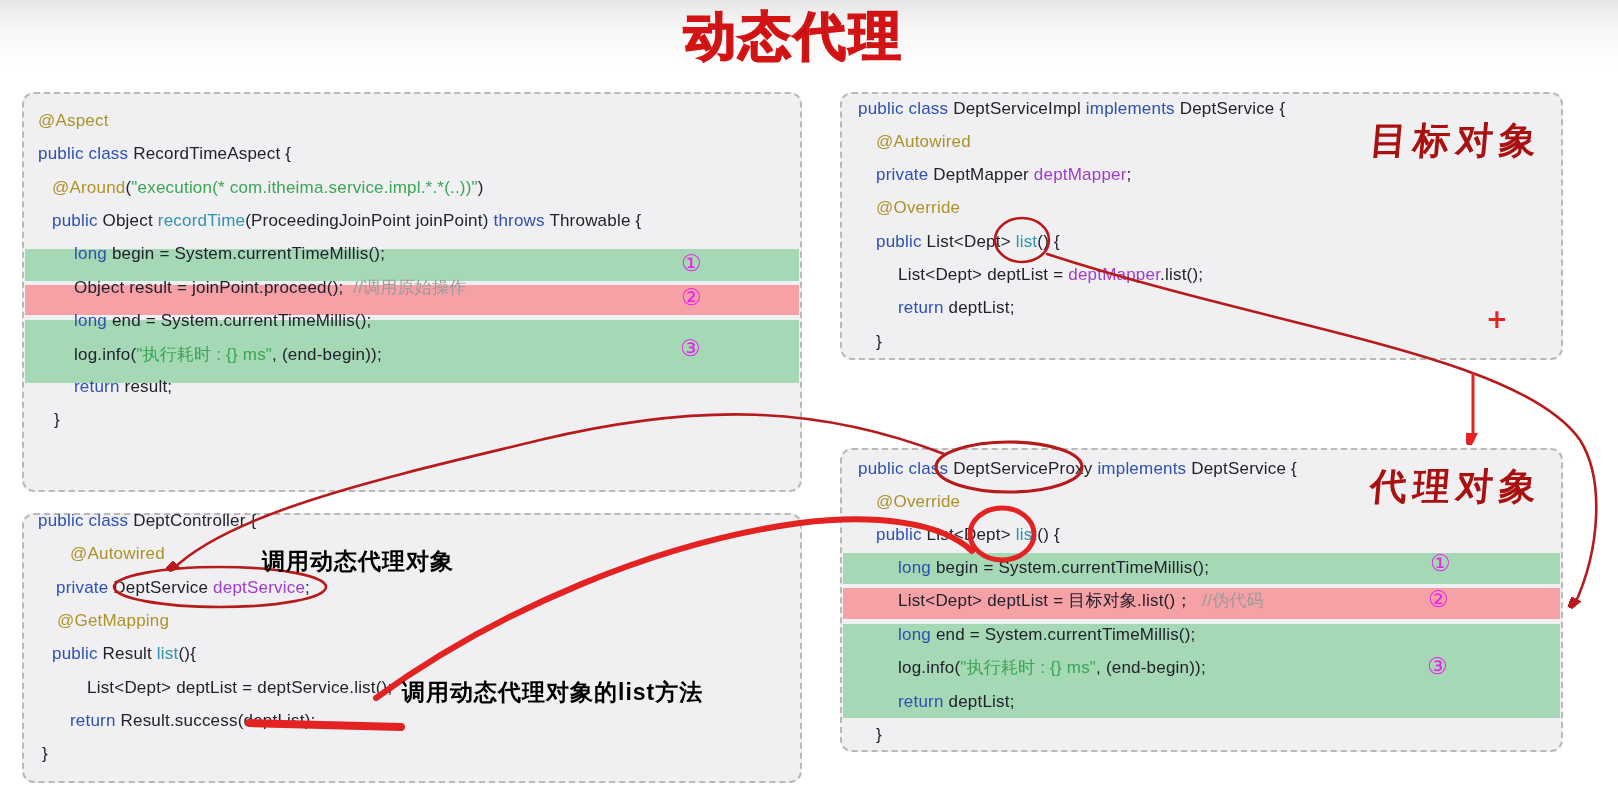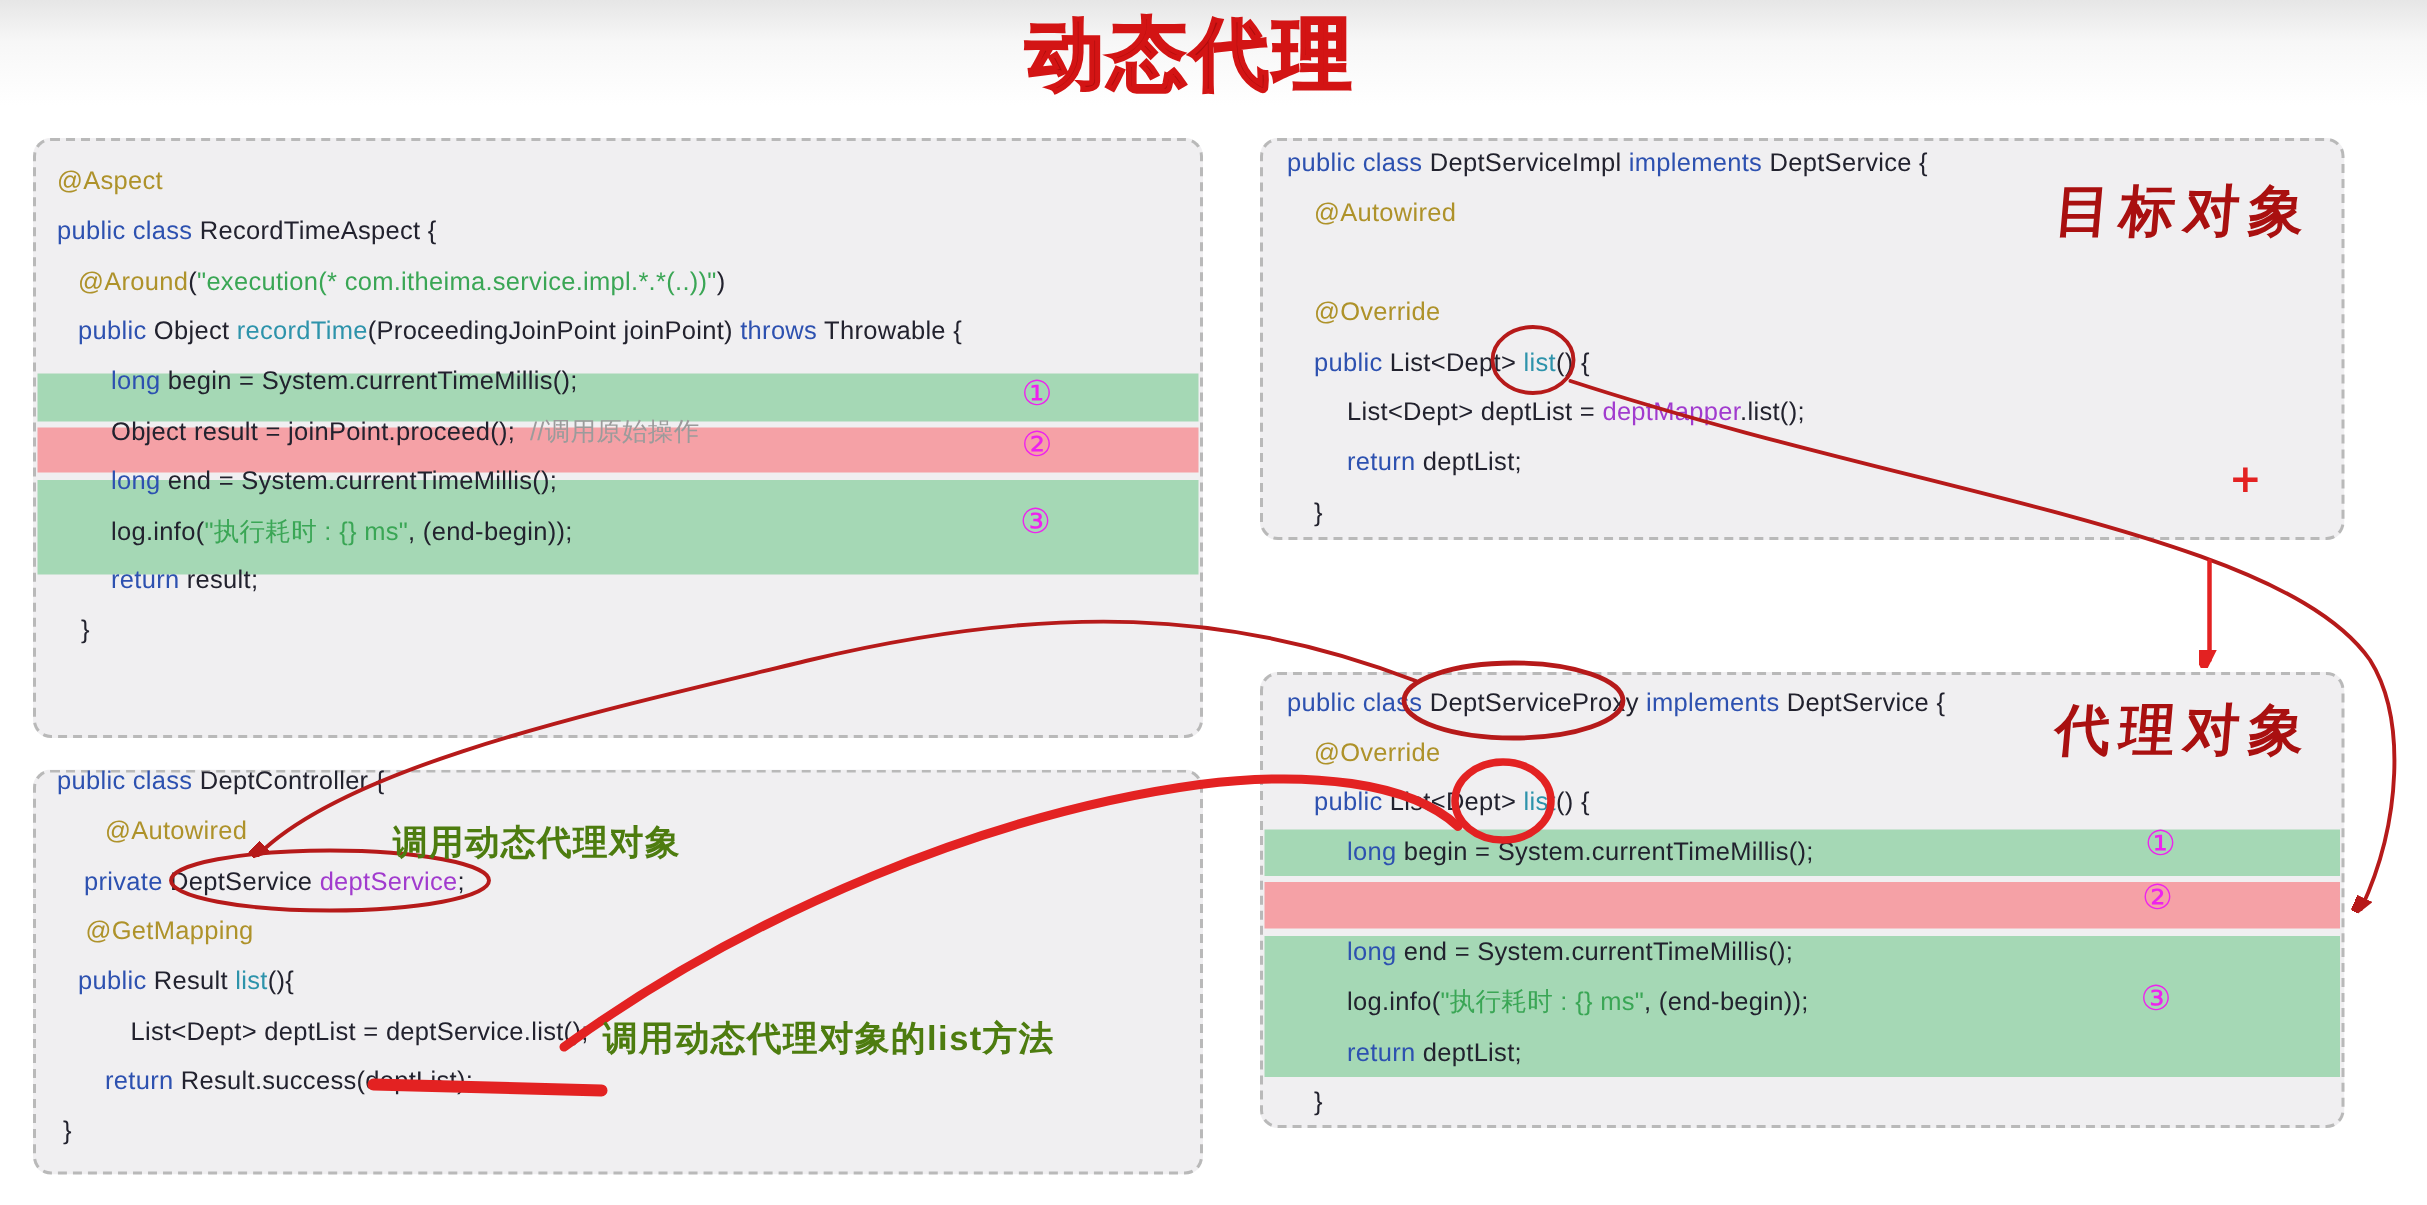--- a/index.html
+++ b/index.html
@@ -34,21 +34,21 @@
   .c-c{color:var(--cmt);}
   .num{
     position:absolute;z-index:3;color:var(--num);font-size:23px;line-height:26px;
     font-family:"DejaVu Sans",sans-serif;
   }
   .brush{
     position:absolute;z-index:3;color:#a91010;font-size:37px;font-weight:bold;
     font-family:"Liberation Serif",serif;letter-spacing:6px;transform:skewX(-5deg);
   }
   .callout{
-    position:absolute;z-index:6;color:#4d7c0f;font-size:23px;font-weight:bold;
+    position:absolute;z-index:6;color:#000000;font-size:23px;font-weight:bold;
     letter-spacing:1px;white-space:nowrap;
   }
   #overlay{position:absolute;left:0;top:0;z-index:5;pointer-events:none;}
   .thin-red{fill:none;stroke:#b61a1a;stroke-width:2.6px;stroke-linecap:round;}
   .med-red{fill:none;stroke:#b61a1a;stroke-width:3.2px;stroke-linecap:round;}
   .thick-red{fill:none;stroke:#e32222;stroke-linecap:round;}
   .plus-txt{fill:#e32222;font-size:26px;font-weight:bold;font-family:"DejaVu Sans",sans-serif;}
 </style>
 </head>
 <body>
@@ -104,20 +104,21 @@
       <div class="code-line" style="top: 245px; left: 50px;"><span class="c-p">log.info(</span><span class="c-s">"执行耗时 : {} ms"</span><span class="c-p">, (end-begin));</span></div>
       <div class="code-line" style="top: 277px; left: 50px;"><span class="c-k">return</span><span class="c-p"> result;</span></div>
       <div class="code-line" style="top: 310px; left: 30px;"><span class="c-p">}</span></div>
       <div class="num" style="left: 657px; top: 156px;">①</div>
       <div class="num" style="left: 657px; top: 190px;">②</div>
       <div class="num" style="left: 656px; top: 241px;">③</div>
     </div>
     <div class="code-block" style="left: 840px; top: 92px; width: 723px; height: 268px;">
       <div class="code-line" style="top: -1px; left: 16px;"><span class="c-k">public class </span><span class="c-p">DeptServiceImpl </span><span class="c-k">implements</span><span class="c-p"> DeptService {</span></div>
       <div class="code-line" style="top: 32px; left: 34px;"><span class="c-a">@Autowired</span></div>
+      <div class="code-line" style="top: 65px; left: 34px;"><span class="c-k">private</span><span class="c-p"> DeptMapper </span><span class="c-v">deptMapper</span><span class="c-p">;</span></div>
       <div class="code-line" style="top: 98px; left: 34px;"><span class="c-a">@Override</span></div>
       <div class="code-line" style="top: 132px; left: 34px;"><span class="c-k">public</span><span class="c-p"> List&lt;Dept&gt; </span><span class="c-f">list</span><span class="c-p">() {</span></div>
       <div class="code-line" style="top: 165px; left: 56px;"><span class="c-p">List&lt;Dept&gt; deptList = </span><span class="c-v">deptMapper</span><span class="c-p">.list();</span></div>
       <div class="code-line" style="top: 198px; left: 56px;"><span class="c-k">return</span><span class="c-p"> deptList;</span></div>
       <div class="code-line" style="top: 232px; left: 34px;"><span class="c-p">}</span></div>
       <div class="brush" style="left: 528px; top: 22px;">目标对象</div>
     </div>
     <div class="code-block" style="left: 22px; top: 513px; width: 780px; height: 270px;">
       <div class="code-line" style="top: -10px; left: 14px;"><span class="c-k">public class </span><span class="c-p">DeptController {</span></div>
       <div class="code-line" style="top: 23px; left: 46px;"><span class="c-a">@Autowired</span></div>
@@ -129,20 +130,21 @@
       <div class="code-line" style="top: 223px; left: 18px;"><span class="c-p">}</span></div>
     </div>
     <div class="code-block" style="left: 840px; top: 448px; width: 723px; height: 304px;">
       <div class="hl g" style="top: 103px; height: 31px;"></div>
       <div class="hl p" style="top: 138px; height: 31px;"></div>
       <div class="hl g" style="top: 174px; height: 94px;"></div>
       <div class="code-line" style="top: 3px; left: 16px;"><span class="c-k">public class </span><span class="c-p">DeptServiceProxy </span><span class="c-k">implements</span><span class="c-p"> DeptService {</span></div>
       <div class="code-line" style="top: 36px; left: 34px;"><span class="c-a">@Override</span></div>
       <div class="code-line" style="top: 69px; left: 34px;"><span class="c-k">public</span><span class="c-p"> List&lt;Dept&gt; </span><span class="c-f">list</span><span class="c-p">() {</span></div>
       <div class="code-line" style="top: 102px; left: 56px;"><span class="c-k">long</span><span class="c-p"> begin = System.currentTimeMillis();</span></div>
+      <div class="code-line" style="top: 135px; left: 56px;"><span class="c-p">List&lt;Dept&gt; deptList = 目标对象.list()；  </span><span class="c-c">//伪代码</span></div>
       <div class="code-line" style="top: 169px; left: 56px;"><span class="c-k">long</span><span class="c-p"> end = System.currentTimeMillis();</span></div>
       <div class="code-line" style="top: 202px; left: 56px;"><span class="c-p">log.info(</span><span class="c-s">"执行耗时 : {} ms"</span><span class="c-p">, (end-begin));</span></div>
       <div class="code-line" style="top: 236px; left: 56px;"><span class="c-k">return</span><span class="c-p"> deptList;</span></div>
       <div class="code-line" style="top: 269px; left: 34px;"><span class="c-p">}</span></div>
       <div class="num" style="left: 588px; top: 100px;">①</div>
       <div class="num" style="left: 586px; top: 136px;">②</div>
       <div class="num" style="left: 585px; top: 203px;">③</div>
       <div class="brush" style="left: 528px; top: 12px;">代理对象</div>
     </div>
   </div>

